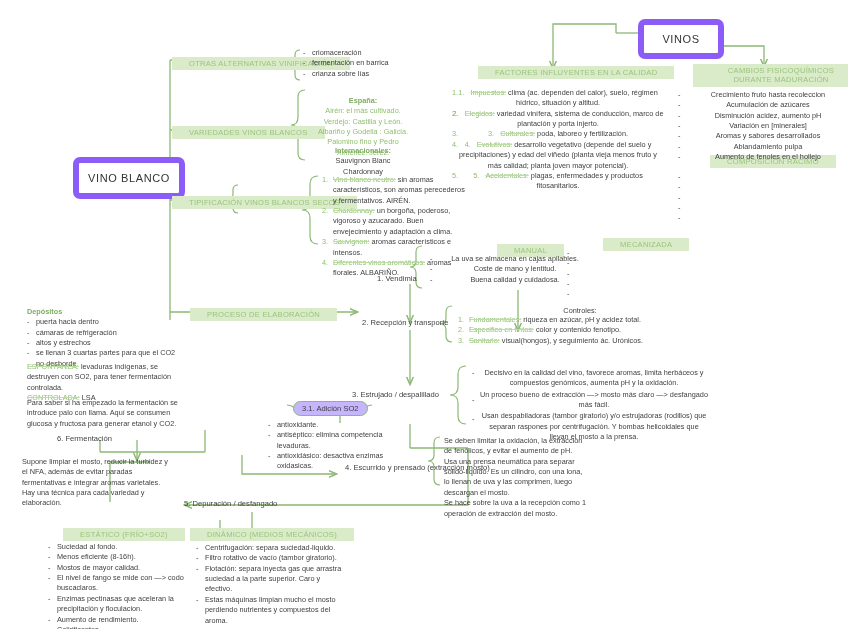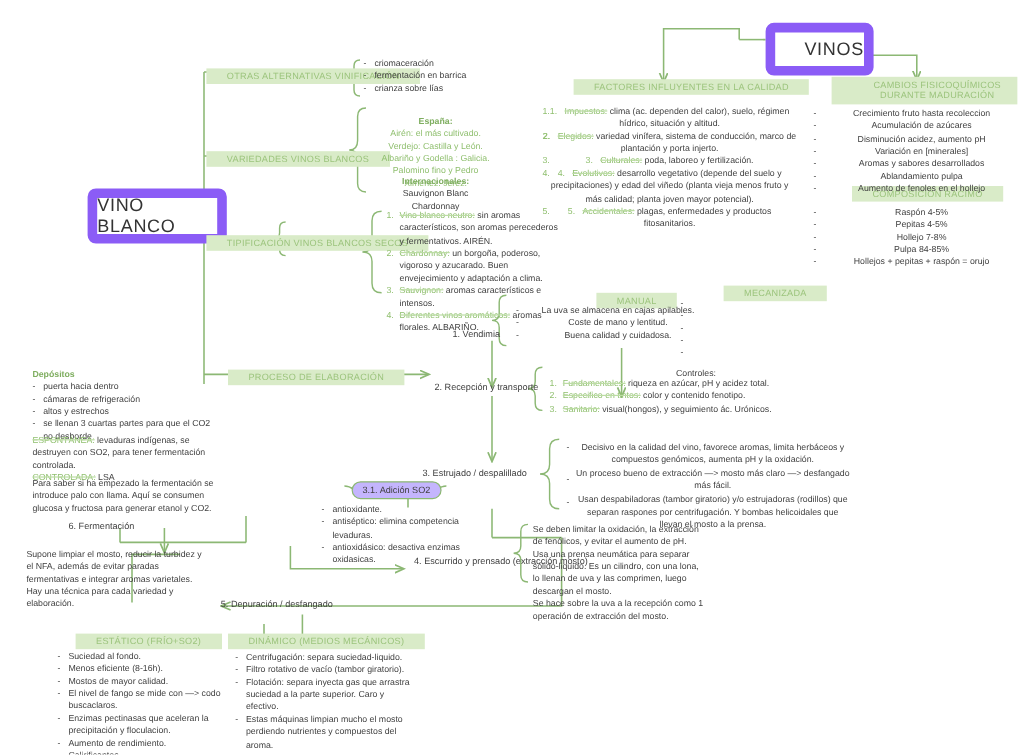--- a/index.html
+++ b/index.html
@@ -11,26 +11,26 @@
   #canvas{
     position:relative;
     width:848px;
     height:629px;
     overflow:hidden;
     background:#fff;
   }
   
   .node-box{
     position:absolute;
-    border:8px solid #8b5cf6;
+    border:6px solid #8b5cf6;
     border-radius:7px;
     background:#ffffff;
     box-shadow:inset 0 0 0 2px #ffffff;
-    display:flex;align-items:center;justify-content:flex-end;
-    font-size:15px;letter-spacing:.6px;color:#333;
+    display:flex;align-items:center;justify-content:center;
+    font-size:11px;letter-spacing:.6px;color:#333;
   }
   
   .hl{
     position:absolute;
     background:#d9ebc8;
     color:#9cc47d;
     font-size:7.6px;
     letter-spacing:.25px;
     padding:2px 17px;
     white-space:nowrap;
@@ -226,27 +226,20 @@
     <div>Aumento de fenoles en el hollejo</div>
   </div>
 
   <div class="txt" style="left:678px;top:172px;width:10px;">
     <div>-</div>
       <div>-</div>
       <div>-</div>
       <div>-</div>
       <div>-</div>
   </div>
-  <div class="txt c" style="left:692px;top:172px;width:152px;">
-    <div>Raspón 4-5%</div>
-    <div>Pepitas 4-5%</div>
-    <div>Hollejo 7-8%</div>
-    <div>Pulpa 84-85%</div>
-    <div>Hollejos + pepitas + raspón = orujo</div>
-  </div>
 
   <div class="proc-step" style="left:377px;top:274px;">
     <span>1.</span>
     <span>Vendimia</span>
   </div>
   <div class="proc-step" style="left:362px;top:318px;">
     <span>2.</span>
     <span>Recepción y transporte</span>
   </div>
   <div class="proc-step" style="left:352px;top:390px;">

